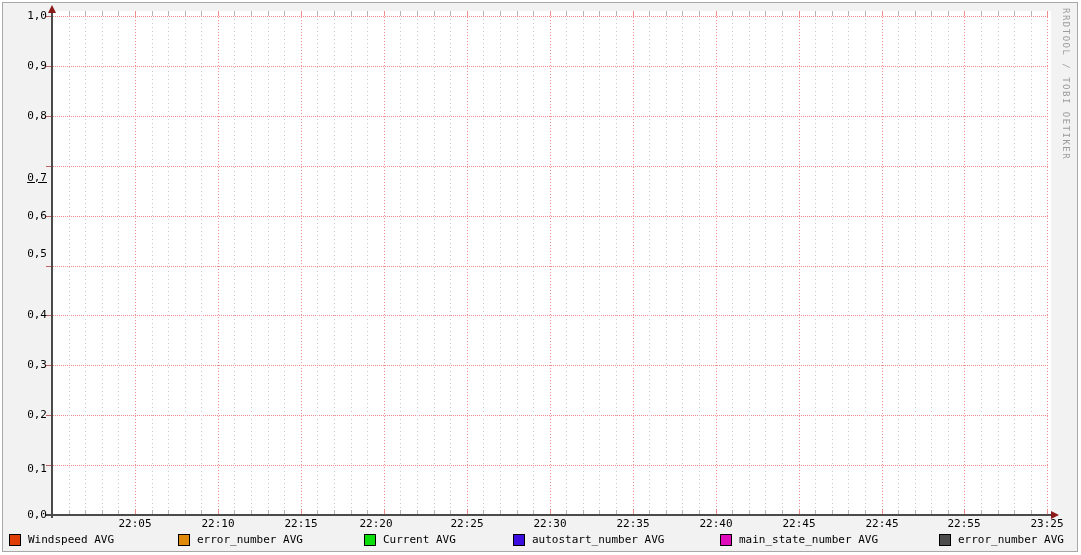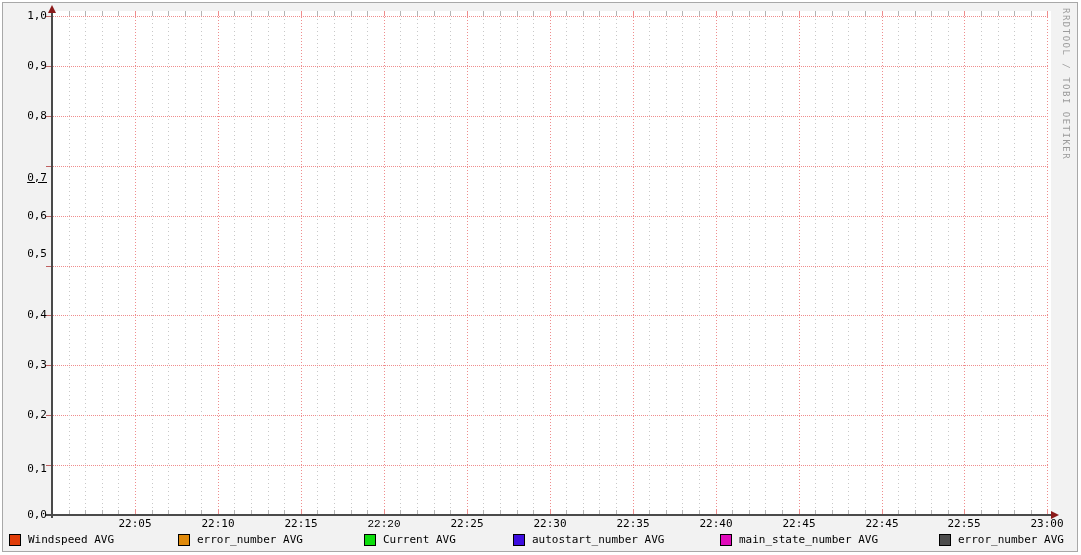--- a/index.html
+++ b/index.html
@@ -139,29 +139,29 @@
       <div class="ylabel" style="top: 305px;">0,4</div>
       <div class="ylabel" style="top: 244px;">0,5</div>
       <div class="ylabel" style="top: 206px;">0,6</div>
       <div class="ylabel" style="top: 168px; text-decoration: underline;">0,7</div>
       <div class="ylabel" style="top: 106px;">0,8</div>
       <div class="ylabel" style="top: 56px;">0,9</div>
       <div class="ylabel" style="top: 6px; text-align: right;">1,0</div>
       <div class="xlabel" style="left: 102px;">22:05</div>
       <div class="xlabel" style="left: 185px;">22:10</div>
       <div class="xlabel" style="left: 268px;">22:15</div>
-      <div class="xlabel" style="left: 351px; font-family: Liberation Mono, monospace;">22:20</div>
+      <div class="xlabel" style="left: 343px;">22:20</div>
       <div class="xlabel" style="left: 434px;">22:25</div>
       <div class="xlabel" style="left: 517px;">22:30</div>
       <div class="xlabel" style="left: 600px;">22:35</div>
       <div class="xlabel" style="left: 683px;">22:40</div>
       <div class="xlabel" style="left: 766px;">22:45</div>
       <div class="xlabel" style="left: 849px;">22:45</div>
       <div class="xlabel" style="left: 931px;">22:55</div>
-      <div class="xlabel" style="left: 1014px;">23:00</div>
+      <div class="xlabel" style="left: 1014px;">23:25</div>
     </div>
   <div class="watermark">RRDTOOL / TOBI OETIKER</div>
   <div class="legend" id="legend">
       <div class="legend-item" style="left: 6px;">
         <span class="swatch" style="background: rgb(224, 60, 8);"></span>
         <span class="legend-label">Windspeed AVG</span>
       </div>
       <div class="legend-item" style="left: 175px;">
         <span class="swatch" style="background: rgb(224, 138, 11);"></span>
         <span class="legend-label">error_number AVG</span>

